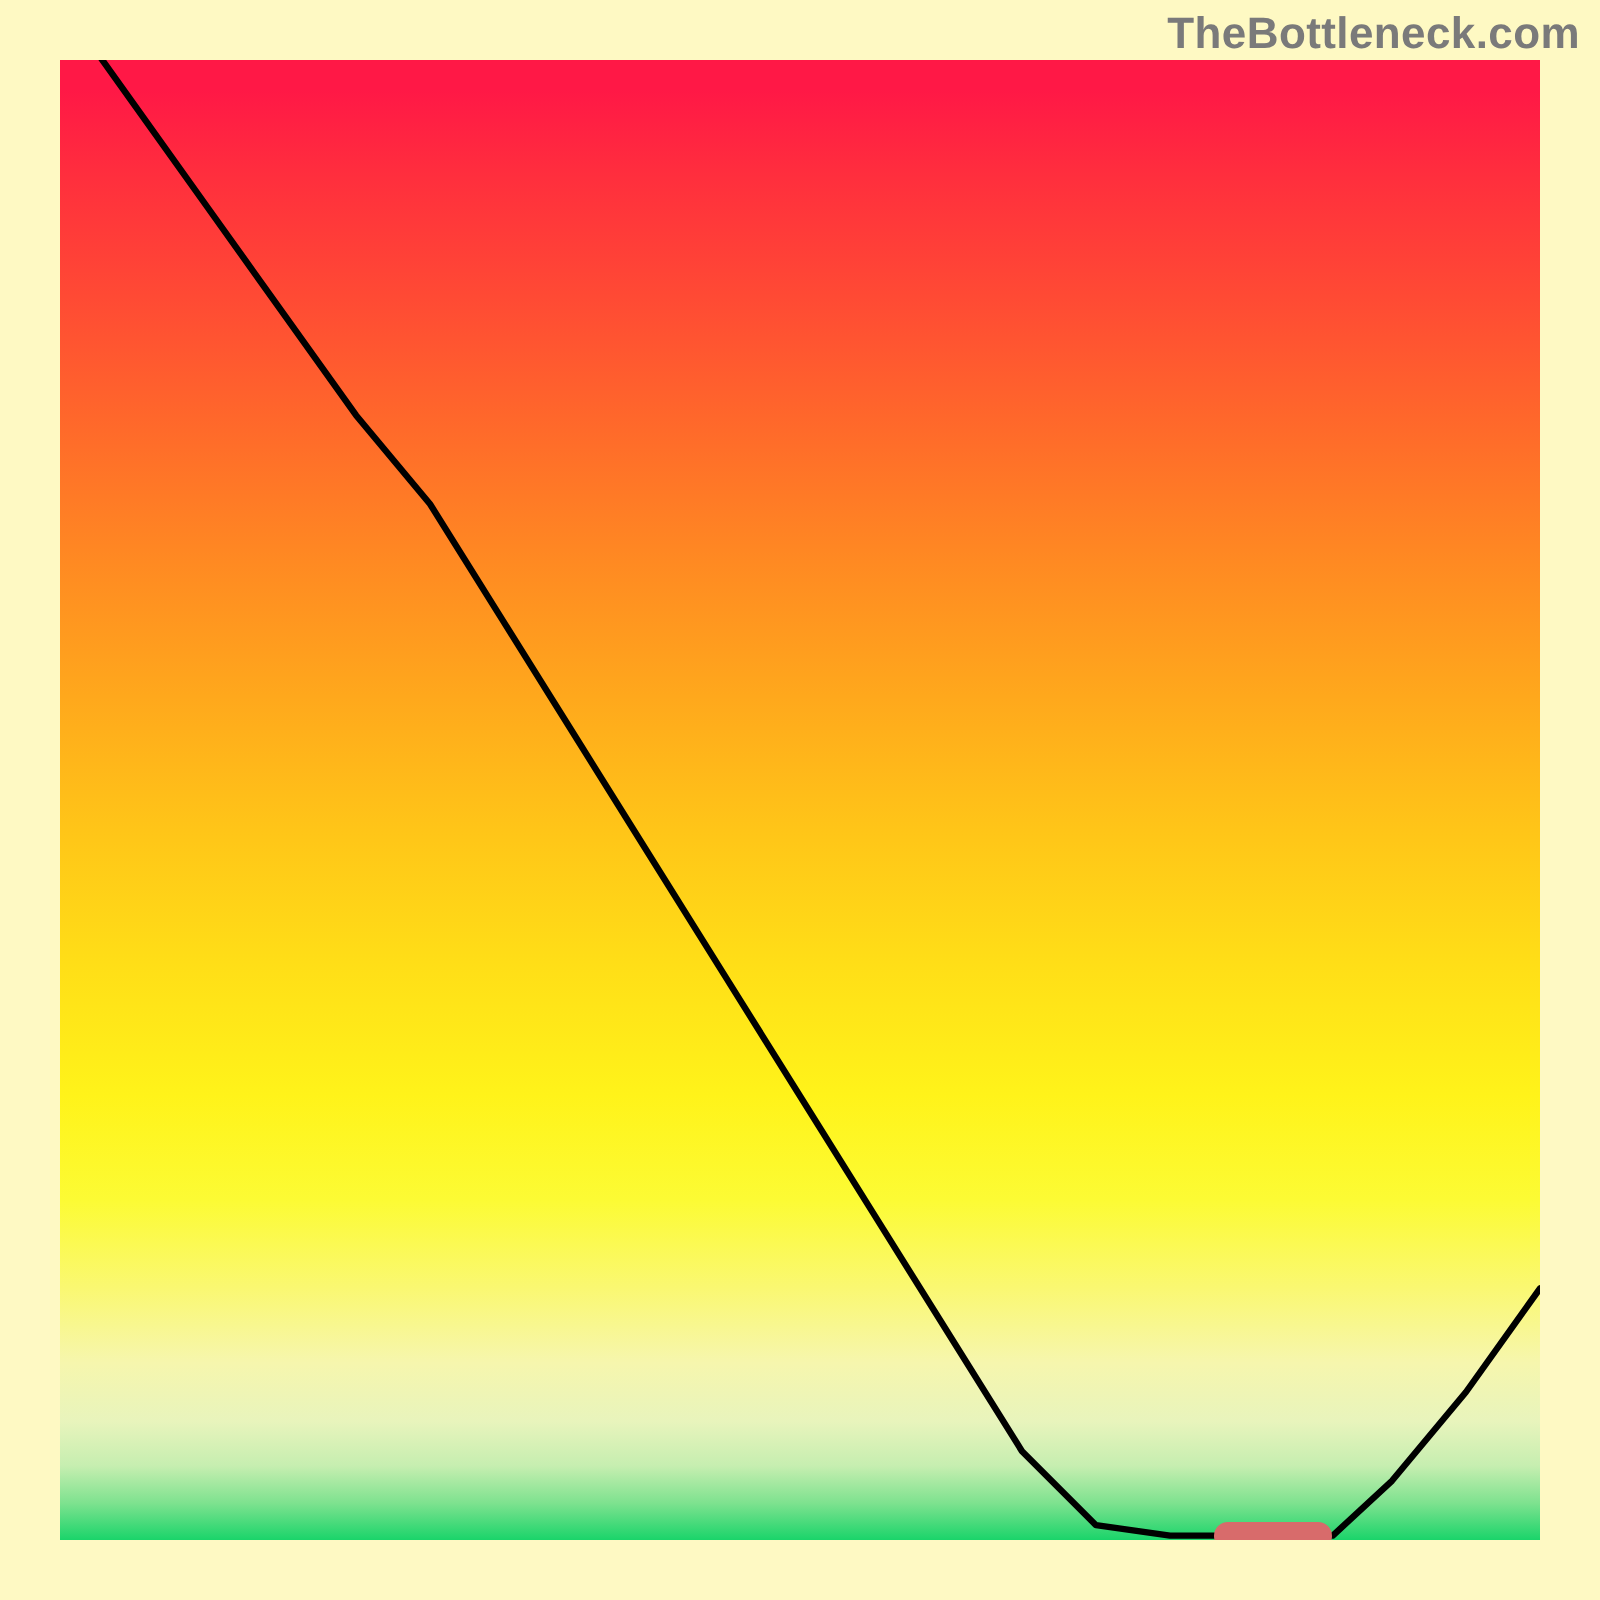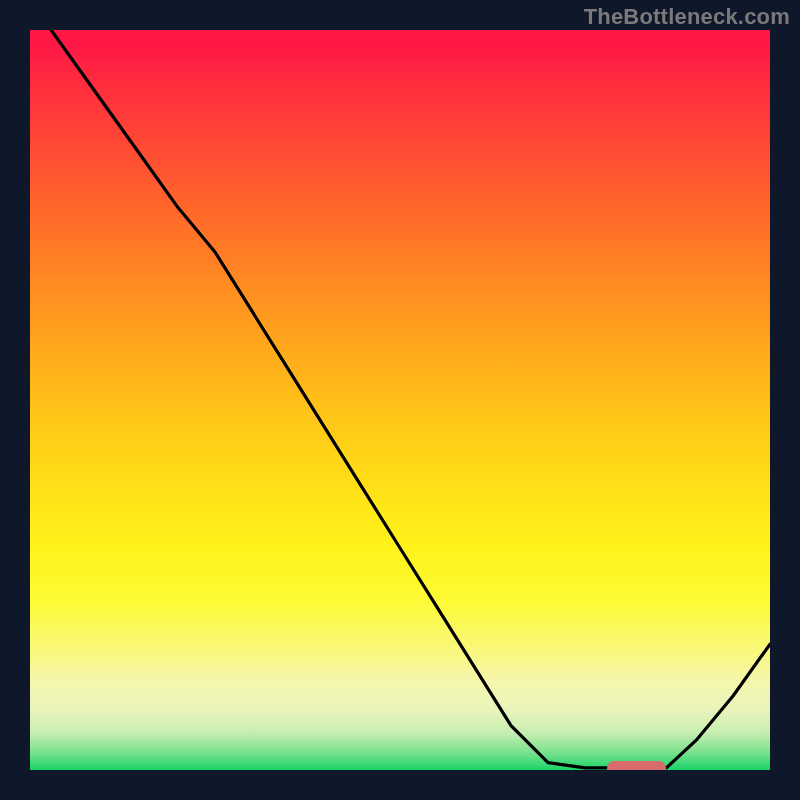--- a/index.html
+++ b/index.html
@@ -1,21 +1,21 @@
 <!DOCTYPE html>
 <html><head>
 <meta charset="utf-8">
 <style>
   * { margin: 0; padding: 0; box-sizing: border-box; }
   html, body { width: 800px; height: 800px; overflow: hidden; background: #fff; }
   .frame {
     position: relative;
     width: 800px;
     height: 800px;
-    background: #0f172a;
+    background: #fef9c3;
   }
   .attribution {
     position: absolute;
     top: 4px;
     right: 10px;
     font-family: Arial, Helvetica, sans-serif;
     font-weight: 600;
     font-size: 22px;
     color: #7a7a7a;
     letter-spacing: 0.2px;

